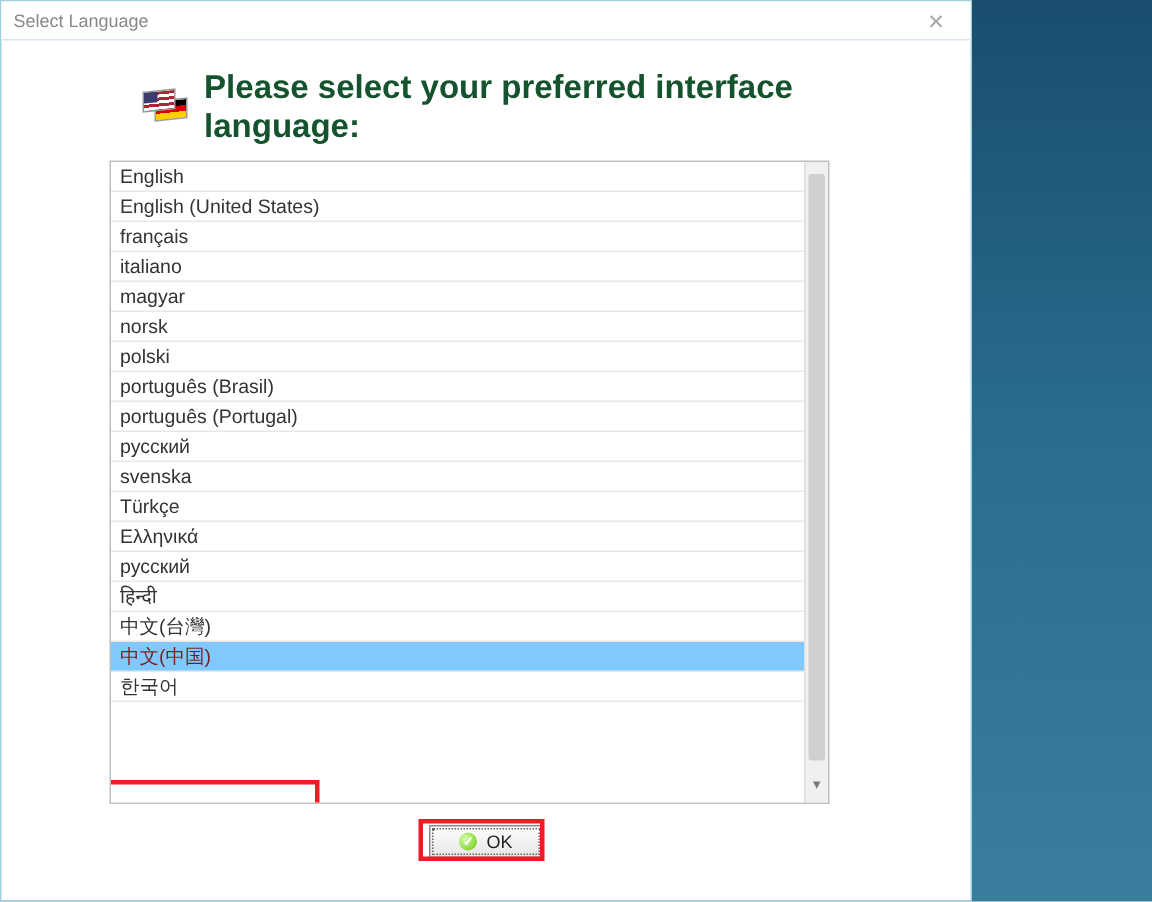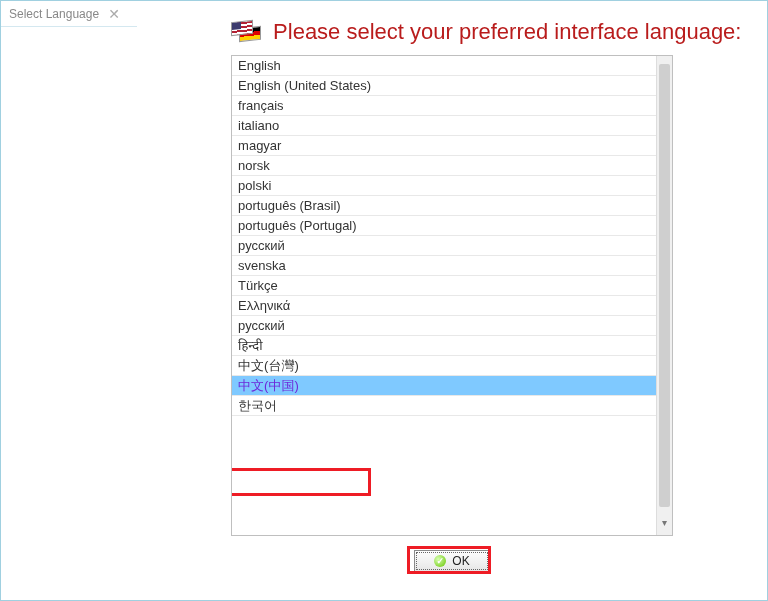--- a/index.html
+++ b/index.html
@@ -5,24 +5,24 @@
 * { box-sizing: border-box; margin: 0; padding: 0; }
 body {
   font-family: "Microsoft YaHei", "Segoe UI", Tahoma, sans-serif;
   background: linear-gradient(to bottom, #1a4d6e 0%, #2a6e8e 50%, #3a7e9e 100%);
   width: 768px;
   height: 601px;
   overflow: hidden;
 }
 .window {
   background: #ffffff;
-  width: 768px;
+  width: 648px;
   height: 601px;
   display: flex;
-  flex-direction: row;
+  flex-direction: column;
   border: 1px solid #a0d0e0;
 }
 .titlebar {
   height: 26px;
   background: #ffffff;
   border-bottom: 1px solid #d4e8f0;
   display: flex;
   align-items: center;
   padding: 0 8px;
   font-size: 12px;
@@ -60,26 +60,26 @@
   background: repeating-linear-gradient(to bottom, #b22234 0 2px, #fff 2px 4px);
   border: 1px solid #999;
   transform: skewY(-6deg);
 }
 .flag-us::before {
   content: ""; position: absolute; top: 0; left: 0; width: 9px; height: 7px;
   background: #3c3b6e;
 }
 .heading {
   font-size: 22px;
-  color: #b91c1c;
-  font-weight: 400;
+  color: #14532d;
+  font-weight: 700;
 }
 .listbox-wrap {
   flex: 1;
-  margin: 0 70px 14px 70px;
+  margin: 0 70px 14px 48px;
   border: 1px solid #bfbfbf;
   position: relative;
   display: flex;
   overflow: hidden;
 }
 .listbox {
   flex: 1;
   overflow-y: hidden;
   background: #fff;
 }
@@ -89,21 +89,21 @@
   padding: 0 6px;
   font-size: 13px;
   color: #333;
   border-bottom: 1px solid #e8e8e8;
   cursor: pointer;
   white-space: nowrap;
   overflow: hidden;
 }
 .lang-item.selected {
   background: #7fc9ff;
-  color: #6d28d9;
+  color: #7f1d1d;
 }
 .scrollbar {
   width: 16px;
   background: #f0f0f0;
   border-left: 1px solid #ddd;
   position: relative;
 }
 .scroll-thumb {
   position: absolute;
   left: 2px; right: 2px;

